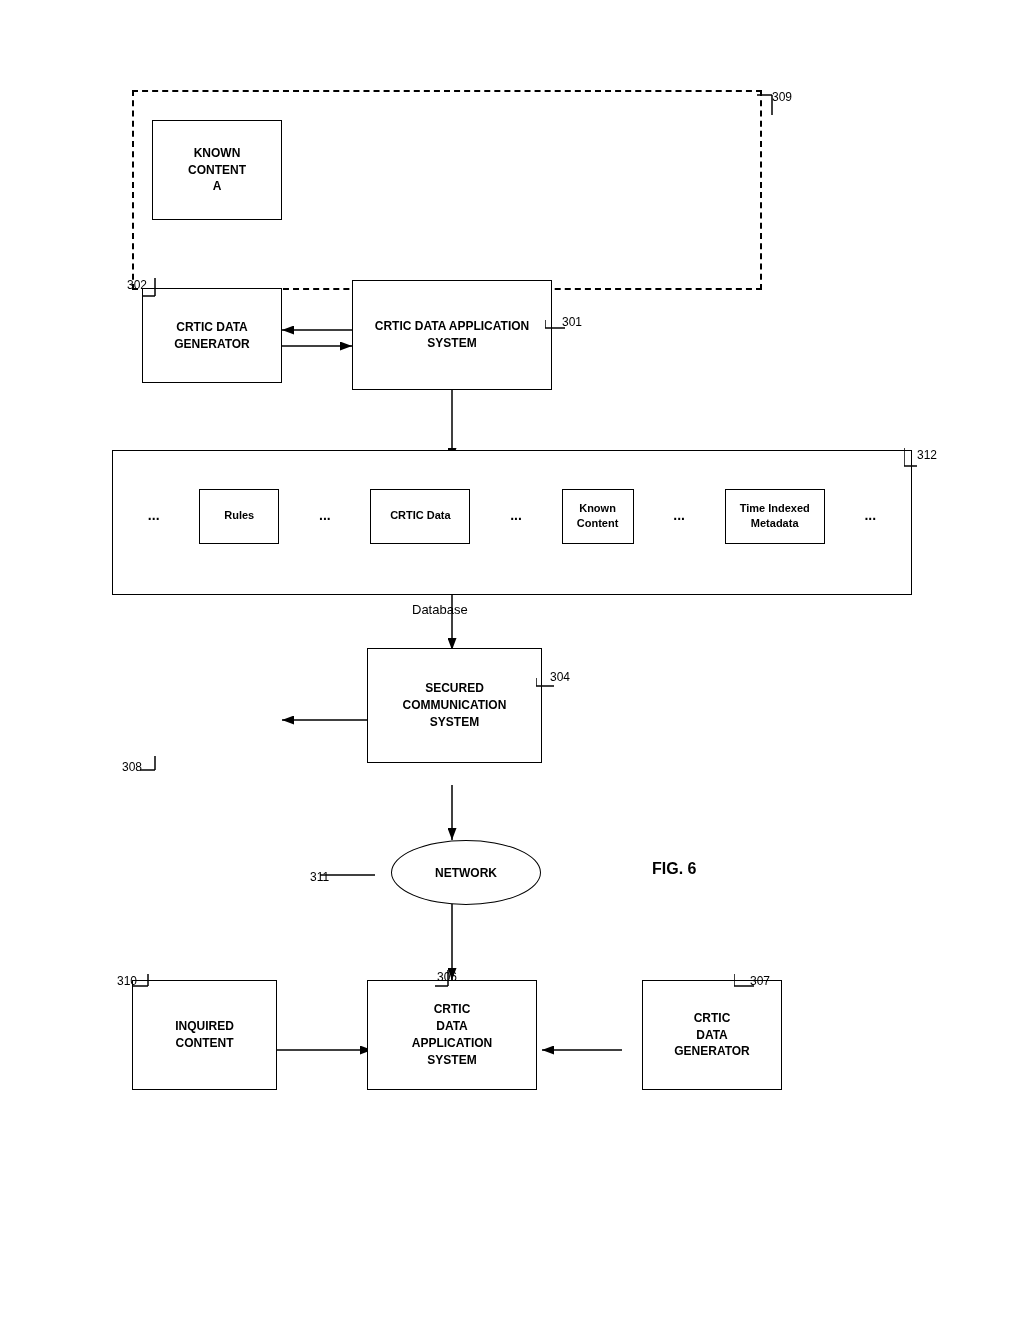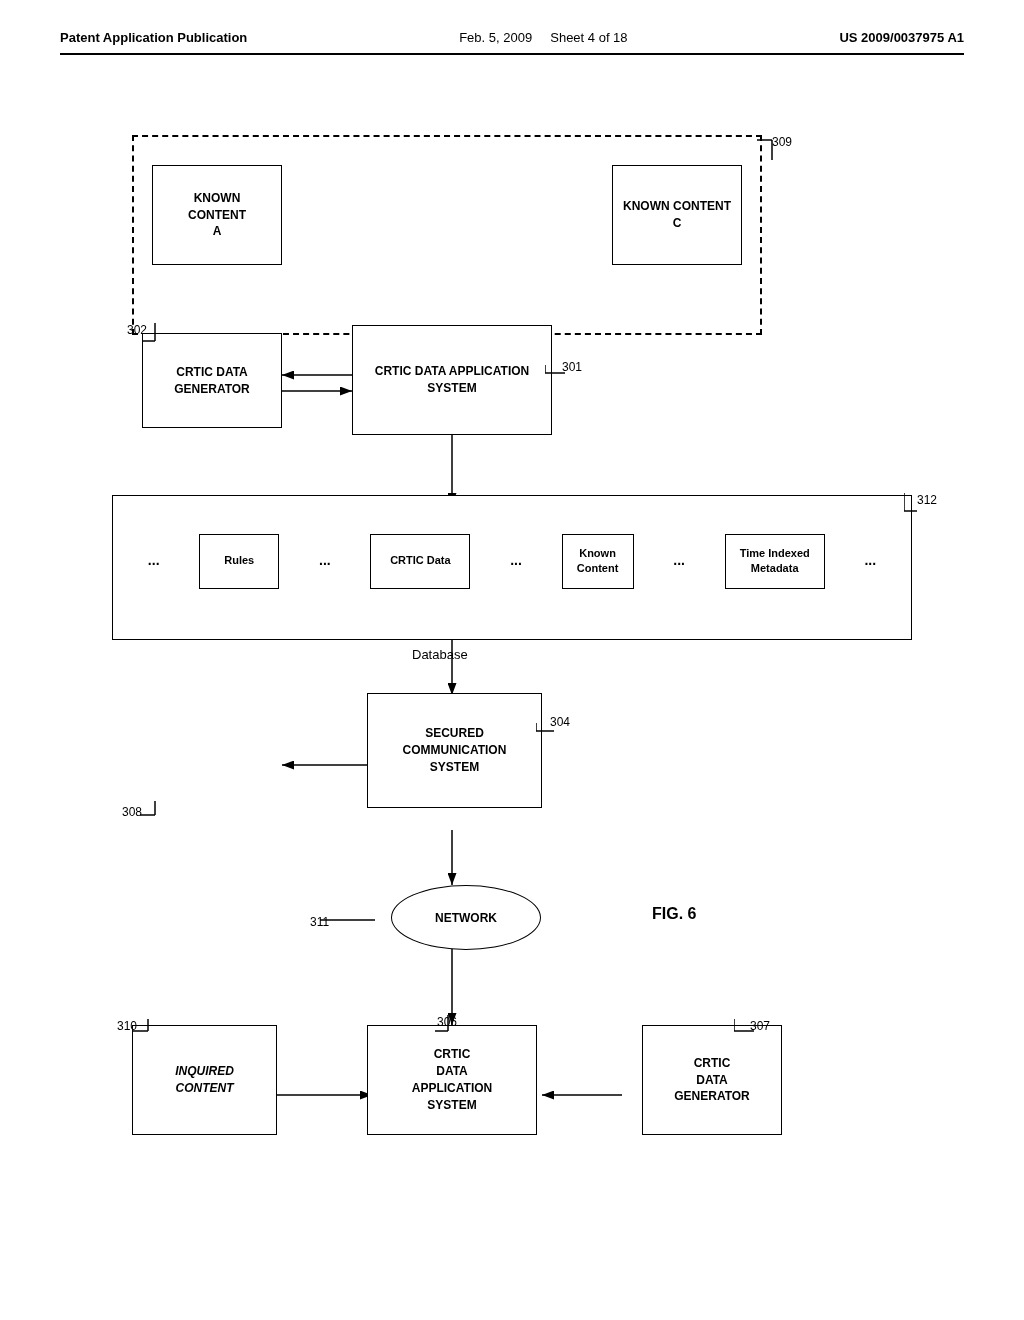--- a/index.html
+++ b/index.html
@@ -112,28 +112,20 @@
       position: absolute;
       font-size: 13px;
       text-align: left;
     }
   </style>
 </head>
 <body>
 
 <div class="page">
 
-  <div class="header">
-    <span class="header-left">Patent Application Publication</span>
-    <span class="header-center">
-      <span>Feb. 5, 2009</span>&nbsp;&nbsp;&nbsp;&nbsp;
-      <span>Sheet 4 of 18</span>
-    </span>
-    <span class="header-right">US 2009/0037975 A1</span>
-  </div>
 
   <div class="diagram">
 
     <svg class="arrows-svg" xmlns="http://www.w3.org/2000/svg">
       <defs>
         <marker id="arrowhead" markerWidth="8" markerHeight="6" refX="8" refY="3" orient="auto">
           <polygon points="0 0, 8 3, 0 6" fill="#000"></polygon>
         </marker>
         <marker id="arrowhead-left" markerWidth="8" markerHeight="6" refX="0" refY="3" orient="auto">
           <polygon points="8 0, 0 3, 8 6" fill="#000"></polygon>
@@ -178,25 +170,20 @@
       <line x1="0" y1="5" x2="15" y2="5" stroke="#000" stroke-width="1.5"></line>
     </svg>
 
     <div class="box" style="left: 70px; top: 90px; width: 130px; height: 100px;">
       <span style="white-space: pre-line;">KNOWN
 CONTENT
 A</span>
     </div>
 
 
-    <div class="box" style="left: 530px; top: 90px; width: 130px; height: 100px;">
-      <span>KNOWN
-CONTENT
-C</span>
-    </div>
 
     <div class="box" style="left: 270px; top: 250px; width: 200px; height: 110px;">
       <span>CRTIC
 DATA
 APPLICATION
 SYSTEM</span>
     </div>
 
     <div class="ref-label" style="left: 480px; top: 285px;">301</div>
     <svg style="position:absolute; left:463px; top:290px; width:25px; height:15px;">
@@ -275,21 +262,21 @@
     </div>
 
     <div class="ref-label" style="left: 228px; top: 840px;">311</div>
     <svg style="position:absolute; left:238px; top:840px; width:62px; height:10px;">
       <line x1="0" y1="5" x2="55" y2="5" stroke="#000" stroke-width="1.5"></line>
     </svg>
 
     <div class="fig-label" style="left: 570px; top: 830px;">FIG. 6</div>
 
     <div class="box" style="left: 50px; top: 950px; width: 145px; height: 110px;">
-      <span style="white-space: pre-line; font-style: italic;">INQUIRED
+      <span style="white-space: pre-line;">INQUIRED
 CONTENT</span>
     </div>
 
     <div class="ref-label" style="left: 35px; top: 944px;">310</div>
     <svg style="position:absolute; left:50px; top:944px; width:18px; height:14px;">
       <line x1="16" y1="0" x2="16" y2="12" stroke="#000" stroke-width="1.5"></line>
       <line x1="0" y1="12" x2="16" y2="12" stroke="#000" stroke-width="1.5"></line>
     </svg>
 
     <div class="box" style="left: 285px; top: 950px; width: 170px; height: 110px;">

